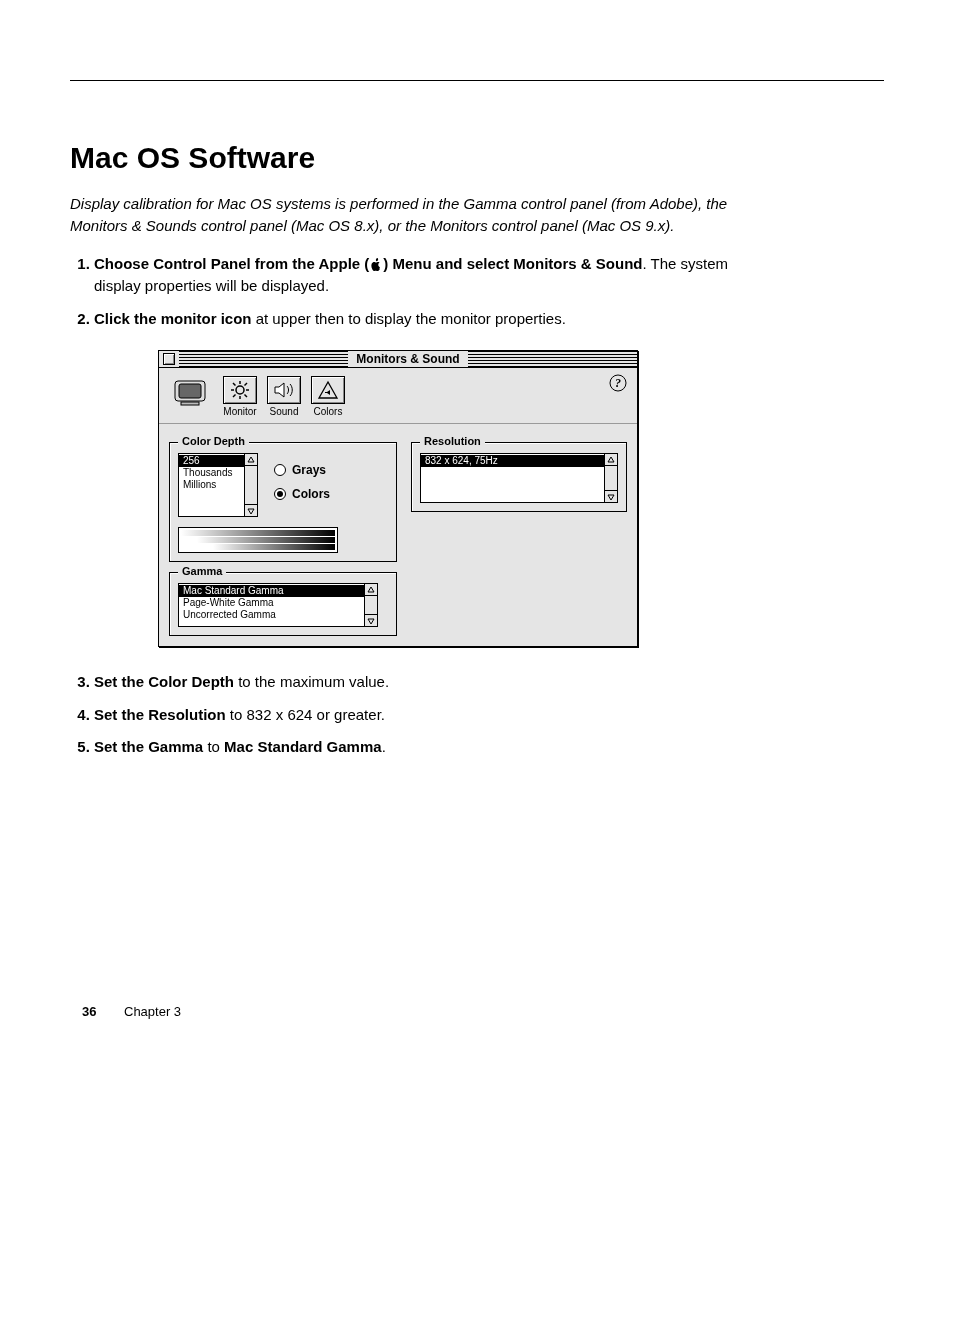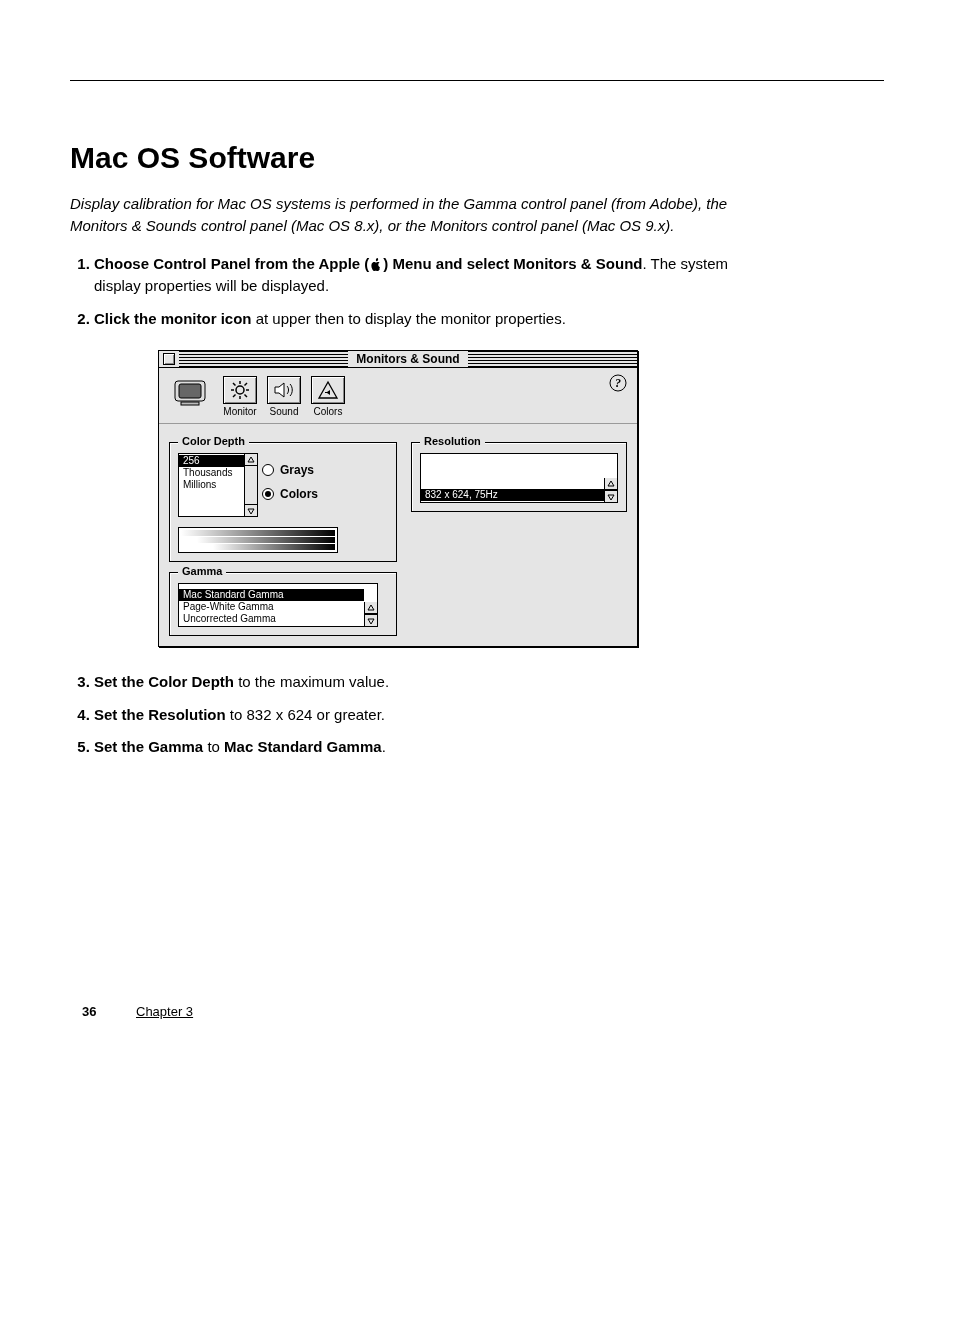--- a/index.html
+++ b/index.html
@@ -140,21 +140,21 @@
     font-size: 11px;
     font-weight: bold;
   }
 
   .listwrap {
     display: flex;
     border: 1px solid #000;
     background: #fff;
     height: 64px;
   }
-  .listwrap.tall { height: 44px; align-items: flex-end; }
+  .listwrap.tall { height: 44px; }
   .listwrap.wider { width: 200px; }
   .listcol {
     flex: 1;
     overflow: hidden;
     font-size: 10px;
     line-height: 12px;
     padding: 1px 0;
   }
   .listcol .item {
     padding: 0 4px;
@@ -174,21 +174,21 @@
   .sb-arrow {
     height: 12px;
     border-bottom: 1px solid #000;
     display: flex; align-items: center; justify-content: center;
   }
   .sb-arrow.last { border-bottom: none; border-top: 1px solid #000; }
   .sb-track { flex: 1; background: #e5e5e5; }
 
   .depth-row {
     display: flex;
-    gap: 4px;
+    gap: 16px;
   }
   .radios {
     display: flex;
     flex-direction: column;
     gap: 10px;
     padding-top: 10px;
     font-size: 12px;
     font-weight: bold;
   }
   .radio {
@@ -220,21 +220,21 @@
   .gradient-stairs .grad.g1 { margin-left: 0; }
   .gradient-stairs .grad.g2 { margin-left: 16px; }
   .gradient-stairs .grad.g3 { margin-left: 32px; }
 
   .footer {
     position: relative;
     margin-top: 260px;
     font-size: 13px;
   }
   .footer .pagenum { position: absolute; left: 12px; bottom: 0; font-weight: bold; }
-  .footer .chapter { position: absolute; left: 66px; bottom: 0; text-decoration: underline; }
+  .footer .chapter { position: absolute; left: 54px; bottom: 0; }
 
   
   svg { display: block; }
 </style>
 </head>
 <body>
 
 <div class="page">
   <hr class="rule">
 

